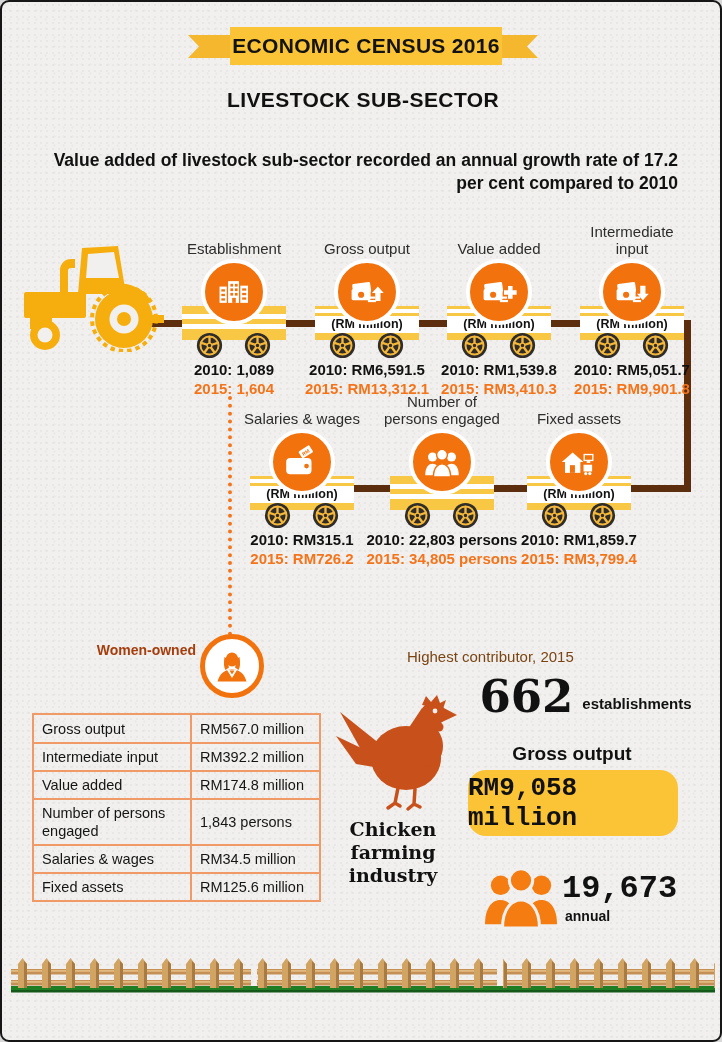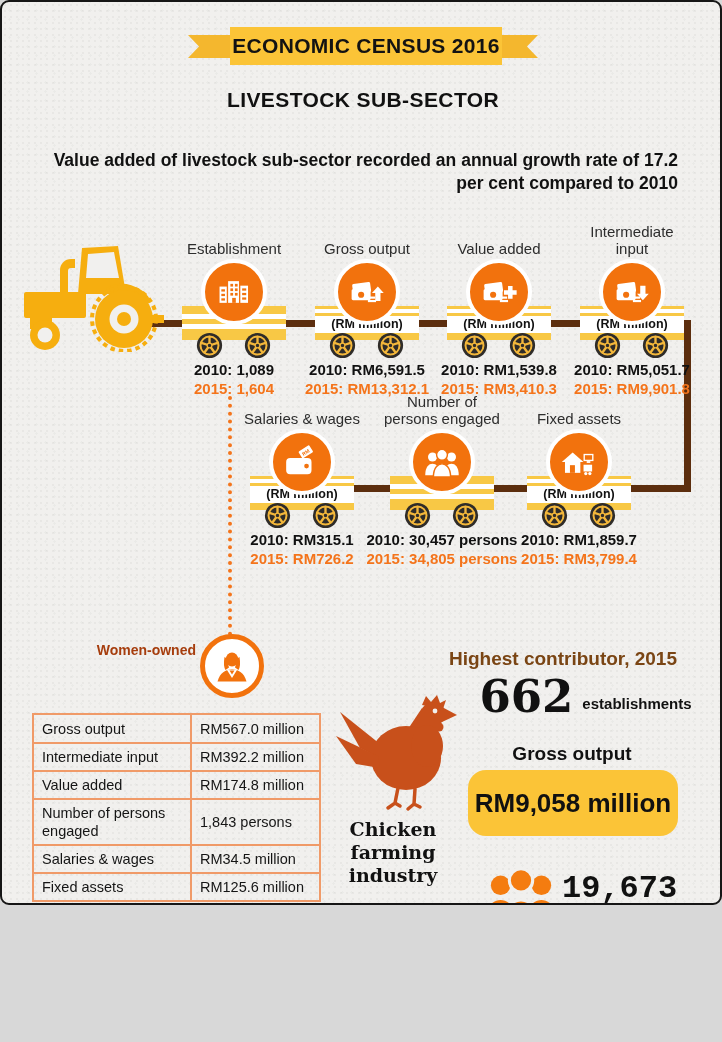--- a/index.html
+++ b/index.html
@@ -1,18 +1,18 @@
 <!DOCTYPE html>
 <html><head>
 <meta charset="utf-8">
 <style>
   * { margin:0; padding:0; box-sizing:border-box; }
   html,body { background:#d8d8d8; }
   .page {
-    position:relative; width:722px; height:905px; overflow:hidden;
+    position:relative; width:722px; height:1042px; overflow:hidden;
     border:2px solid #161616; border-radius:9px;
     background-color:#F1F0EE;
     background-image: radial-gradient(rgba(60,60,55,.05) 1px, transparent 1.2px),
                       radial-gradient(rgba(60,60,55,.035) 1px, transparent 1.2px);
     background-size: 6px 6px, 9px 9px; background-position: 0 0, 3px 4px;
     font-family:"Liberation Sans", sans-serif; color:#111;
   }
   .abs { position:absolute; }
   
   .ribbon-center { left:228px; top:25px; width:272px; height:38px; background:#FBC437;
@@ -48,29 +48,29 @@
   .women-title { left:2px; top:638px; width:192px; text-align:right; font-weight:bold;
     font-size:14px; line-height:21px; color:#A63D0D; z-index:2; }
   .woman-circle { left:198px; top:632px; width:64px; height:64px; border-radius:50%;
     background:#fff; border:5px solid #F2720D; display:flex; align-items:center; justify-content:center; z-index:2; }
   table.women { position:absolute; left:30px; top:711px; width:289px; border-collapse:collapse; }
   table.women td { border:2px solid #F09A68; font-size:14.5px; color:#151515;
     padding:4px 8px; vertical-align:middle; line-height:18px; }
   table.women td.c1 { width:158px; }
   tr.r1 td{height:29px;} tr.rn td{height:28px;} tr.r4 td{height:45px;}
   
-  .highest-title { left:405px; top:646px; width:270px; text-align:right; font-weight:bold;
-    font-size:19px; color:#7A4514; }
+  .highest-title { left:405px; top:646px; width:270px; text-align:left; font-weight:normal;
+    font-size:15px; color:#7A4514; }
   .count-row { left:452px; top:672px; width:270px; display:flex; align-items:flex-end; justify-content:center; }
   .count-big { font-family:"DejaVu Serif", serif; font-weight:bold; font-size:45px; line-height:1; color:#111; }
   .count-lbl { font-weight:bold; font-size:15px; margin:0 7px 7px 9px; color:#111; }
   .go-label { left:475px; top:741px; width:190px; text-align:center; font-weight:bold; font-size:19px; }
   .pill { left:466px; top:768px; width:210px; height:66px; background:#FBC437; border-radius:18px;
     display:flex; align-items:center; justify-content:center; }
-  .pill-text { font-family:Liberation Sans, sans-serif; font-weight:bold; font-size:26px; color:#111; }
+  .pill-text { font-family:Liberation Mono, monospace; font-weight:bold; font-size:26px; color:#111; }
   .industry { left:312px; top:816px; width:158px; text-align:center;
     font-family:"DejaVu Serif", serif; font-weight:bold; font-size:19px; line-height:23px; color:#111; }
   .persons-num { left:560px; top:868px; width:150px; font-family:Liberation Mono, monospace;
     font-weight:bold; font-size:32px; color:#111; }
   .persons-lbl { left:563px; top:906px; width:100px; font-weight:bold; font-size:14px; color:#111; }
   .fence { left:9px; top:955px; }
   .defs-hidden { position:absolute; width:0; height:0; }
 </style>
 </head>
 <body>
@@ -300,21 +300,21 @@
       <div class="wagon">
         <div class="stripe s1"></div>
           <div class="stripe s2"></div>
       </div>
       <svg class="wheel wl">
           <use href="#wheel"></use>
         </svg>
       <svg class="wheel wr">
           <use href="#wheel"></use>
         </svg>
-      <div class="v2010">2010: 30,457 persons</div>
+      <div class="v2010">2010: 22,803 persons</div>
       <div class="v2015">2015: 34,805 persons</div>
     </div>
   </div>
 
   <div class="cart" style="left:511px;top:391px;">
     <div class="cart-label">Fixed assets</div>
     <div class="rig">
       <div class="circle">
         <svg width="38" height="34" viewBox="0 0 42 36">
           <g fill="#fff">

